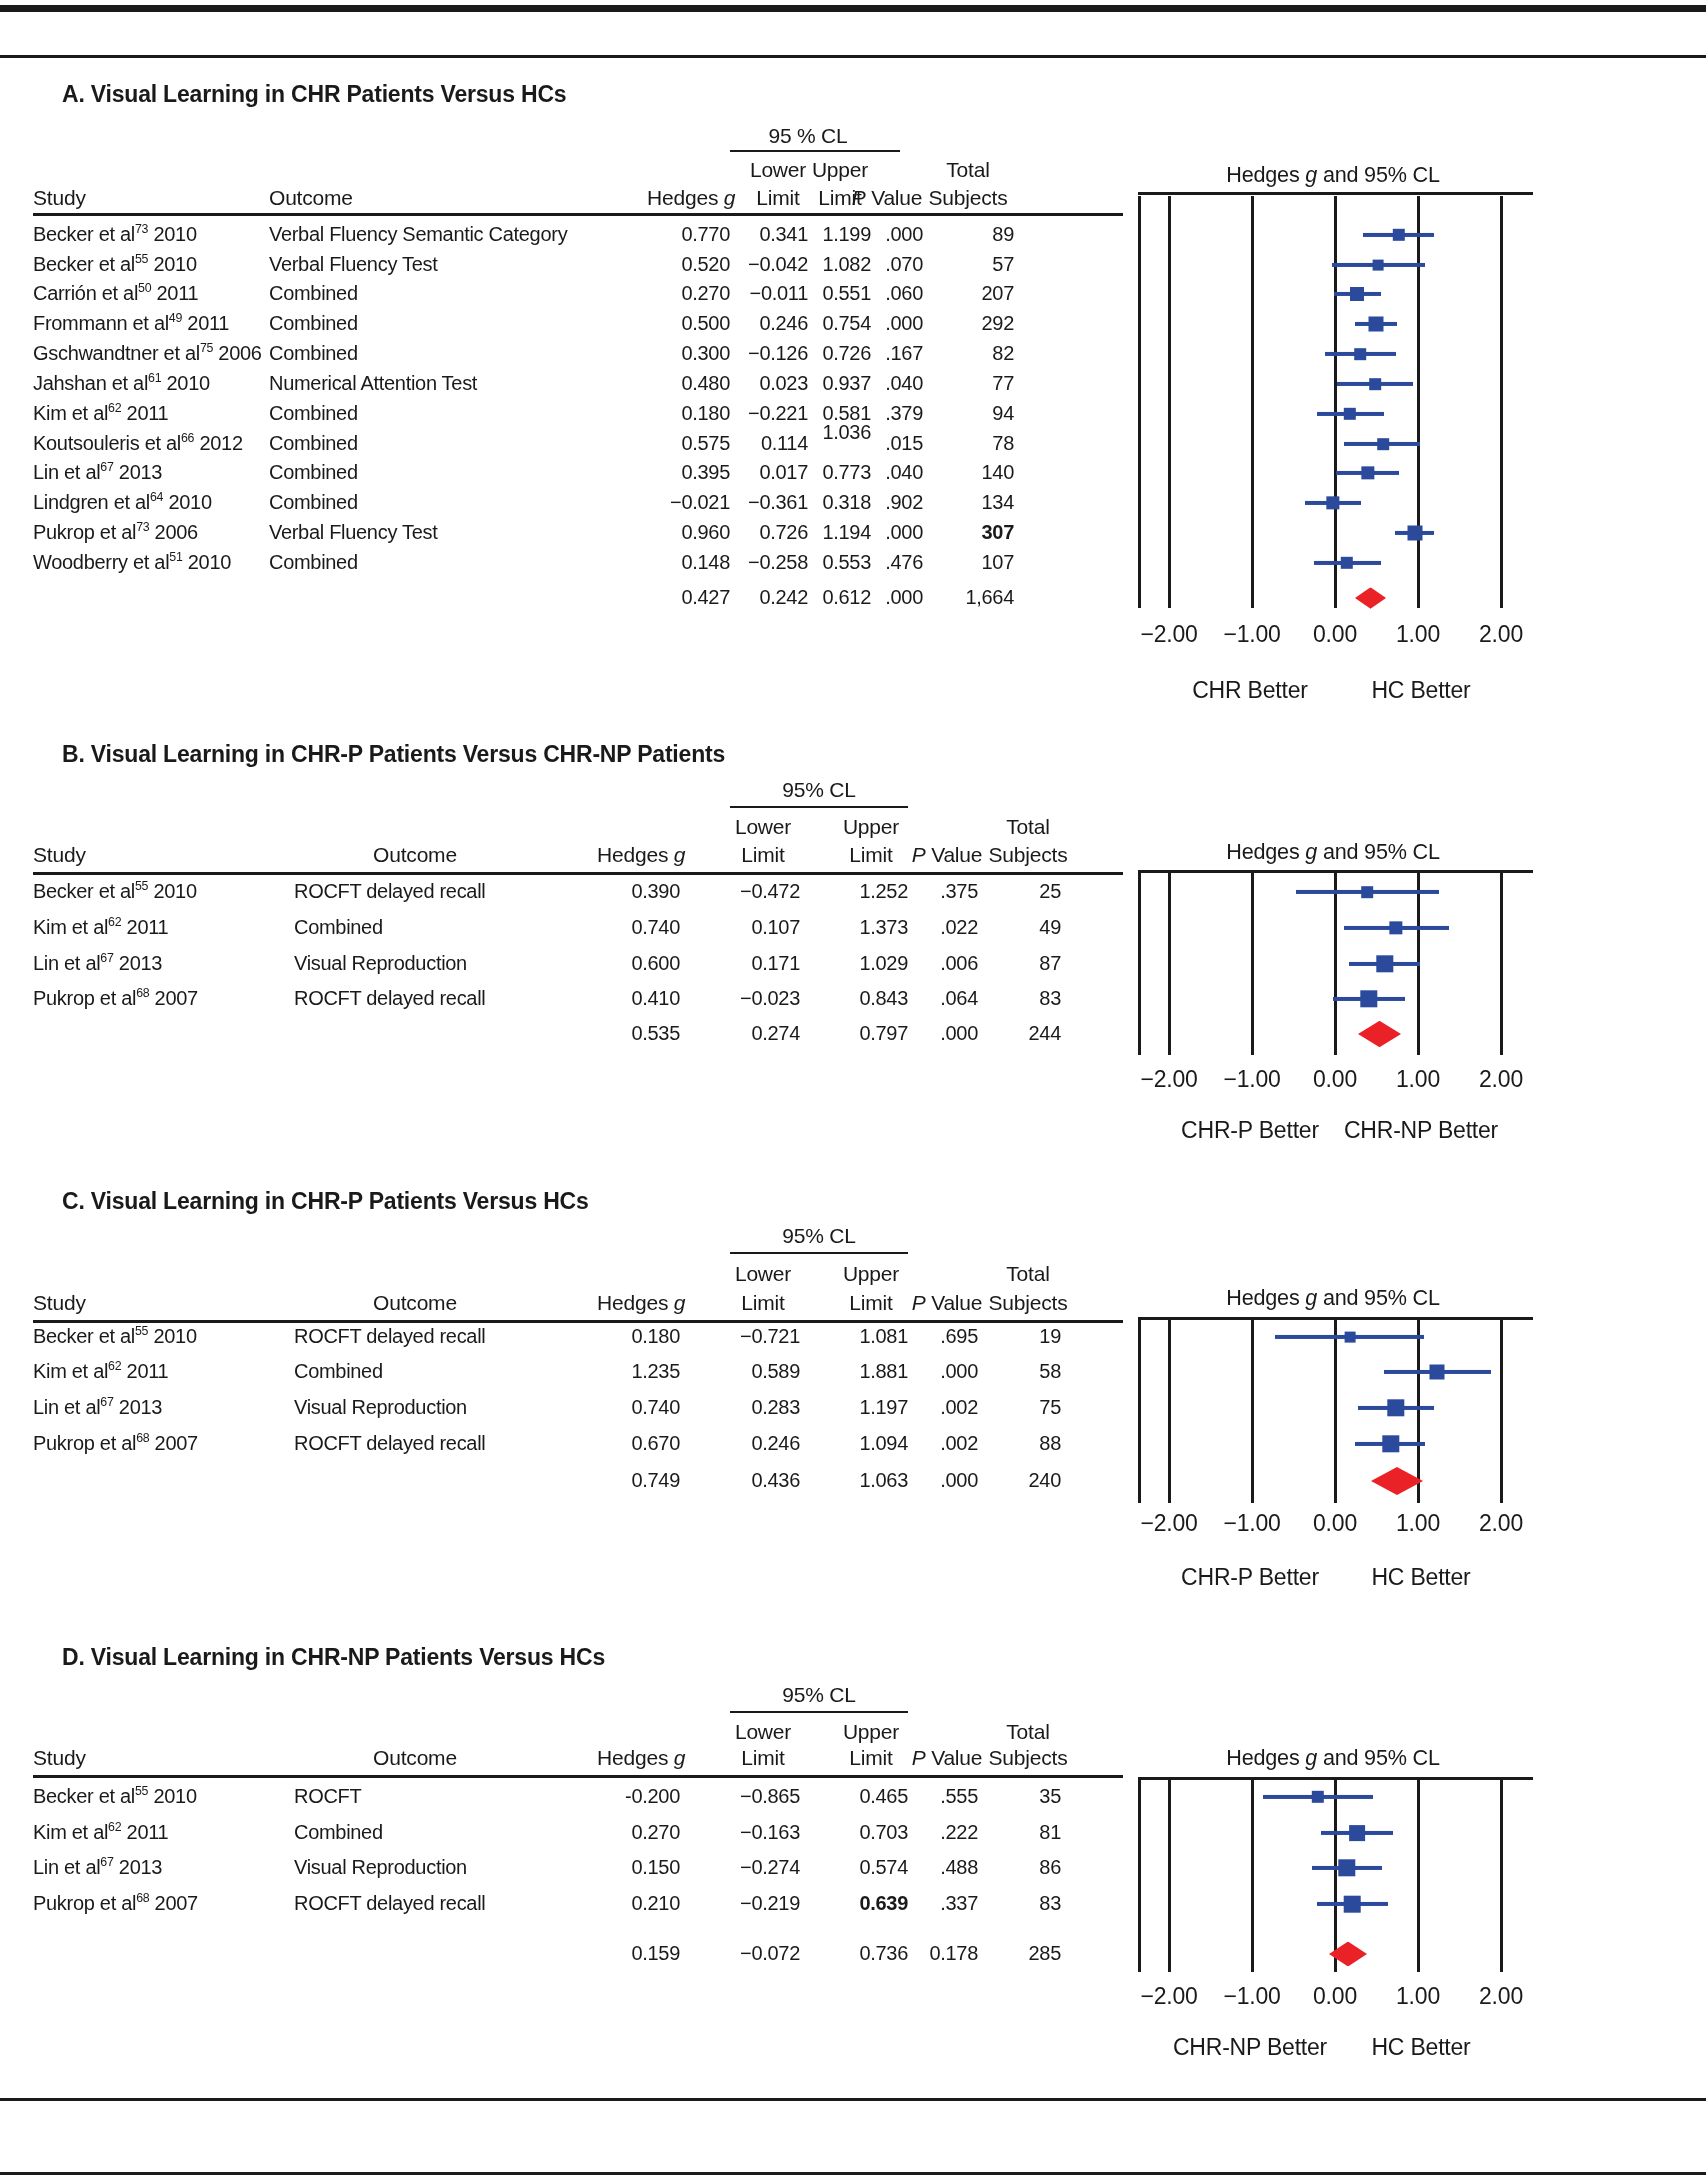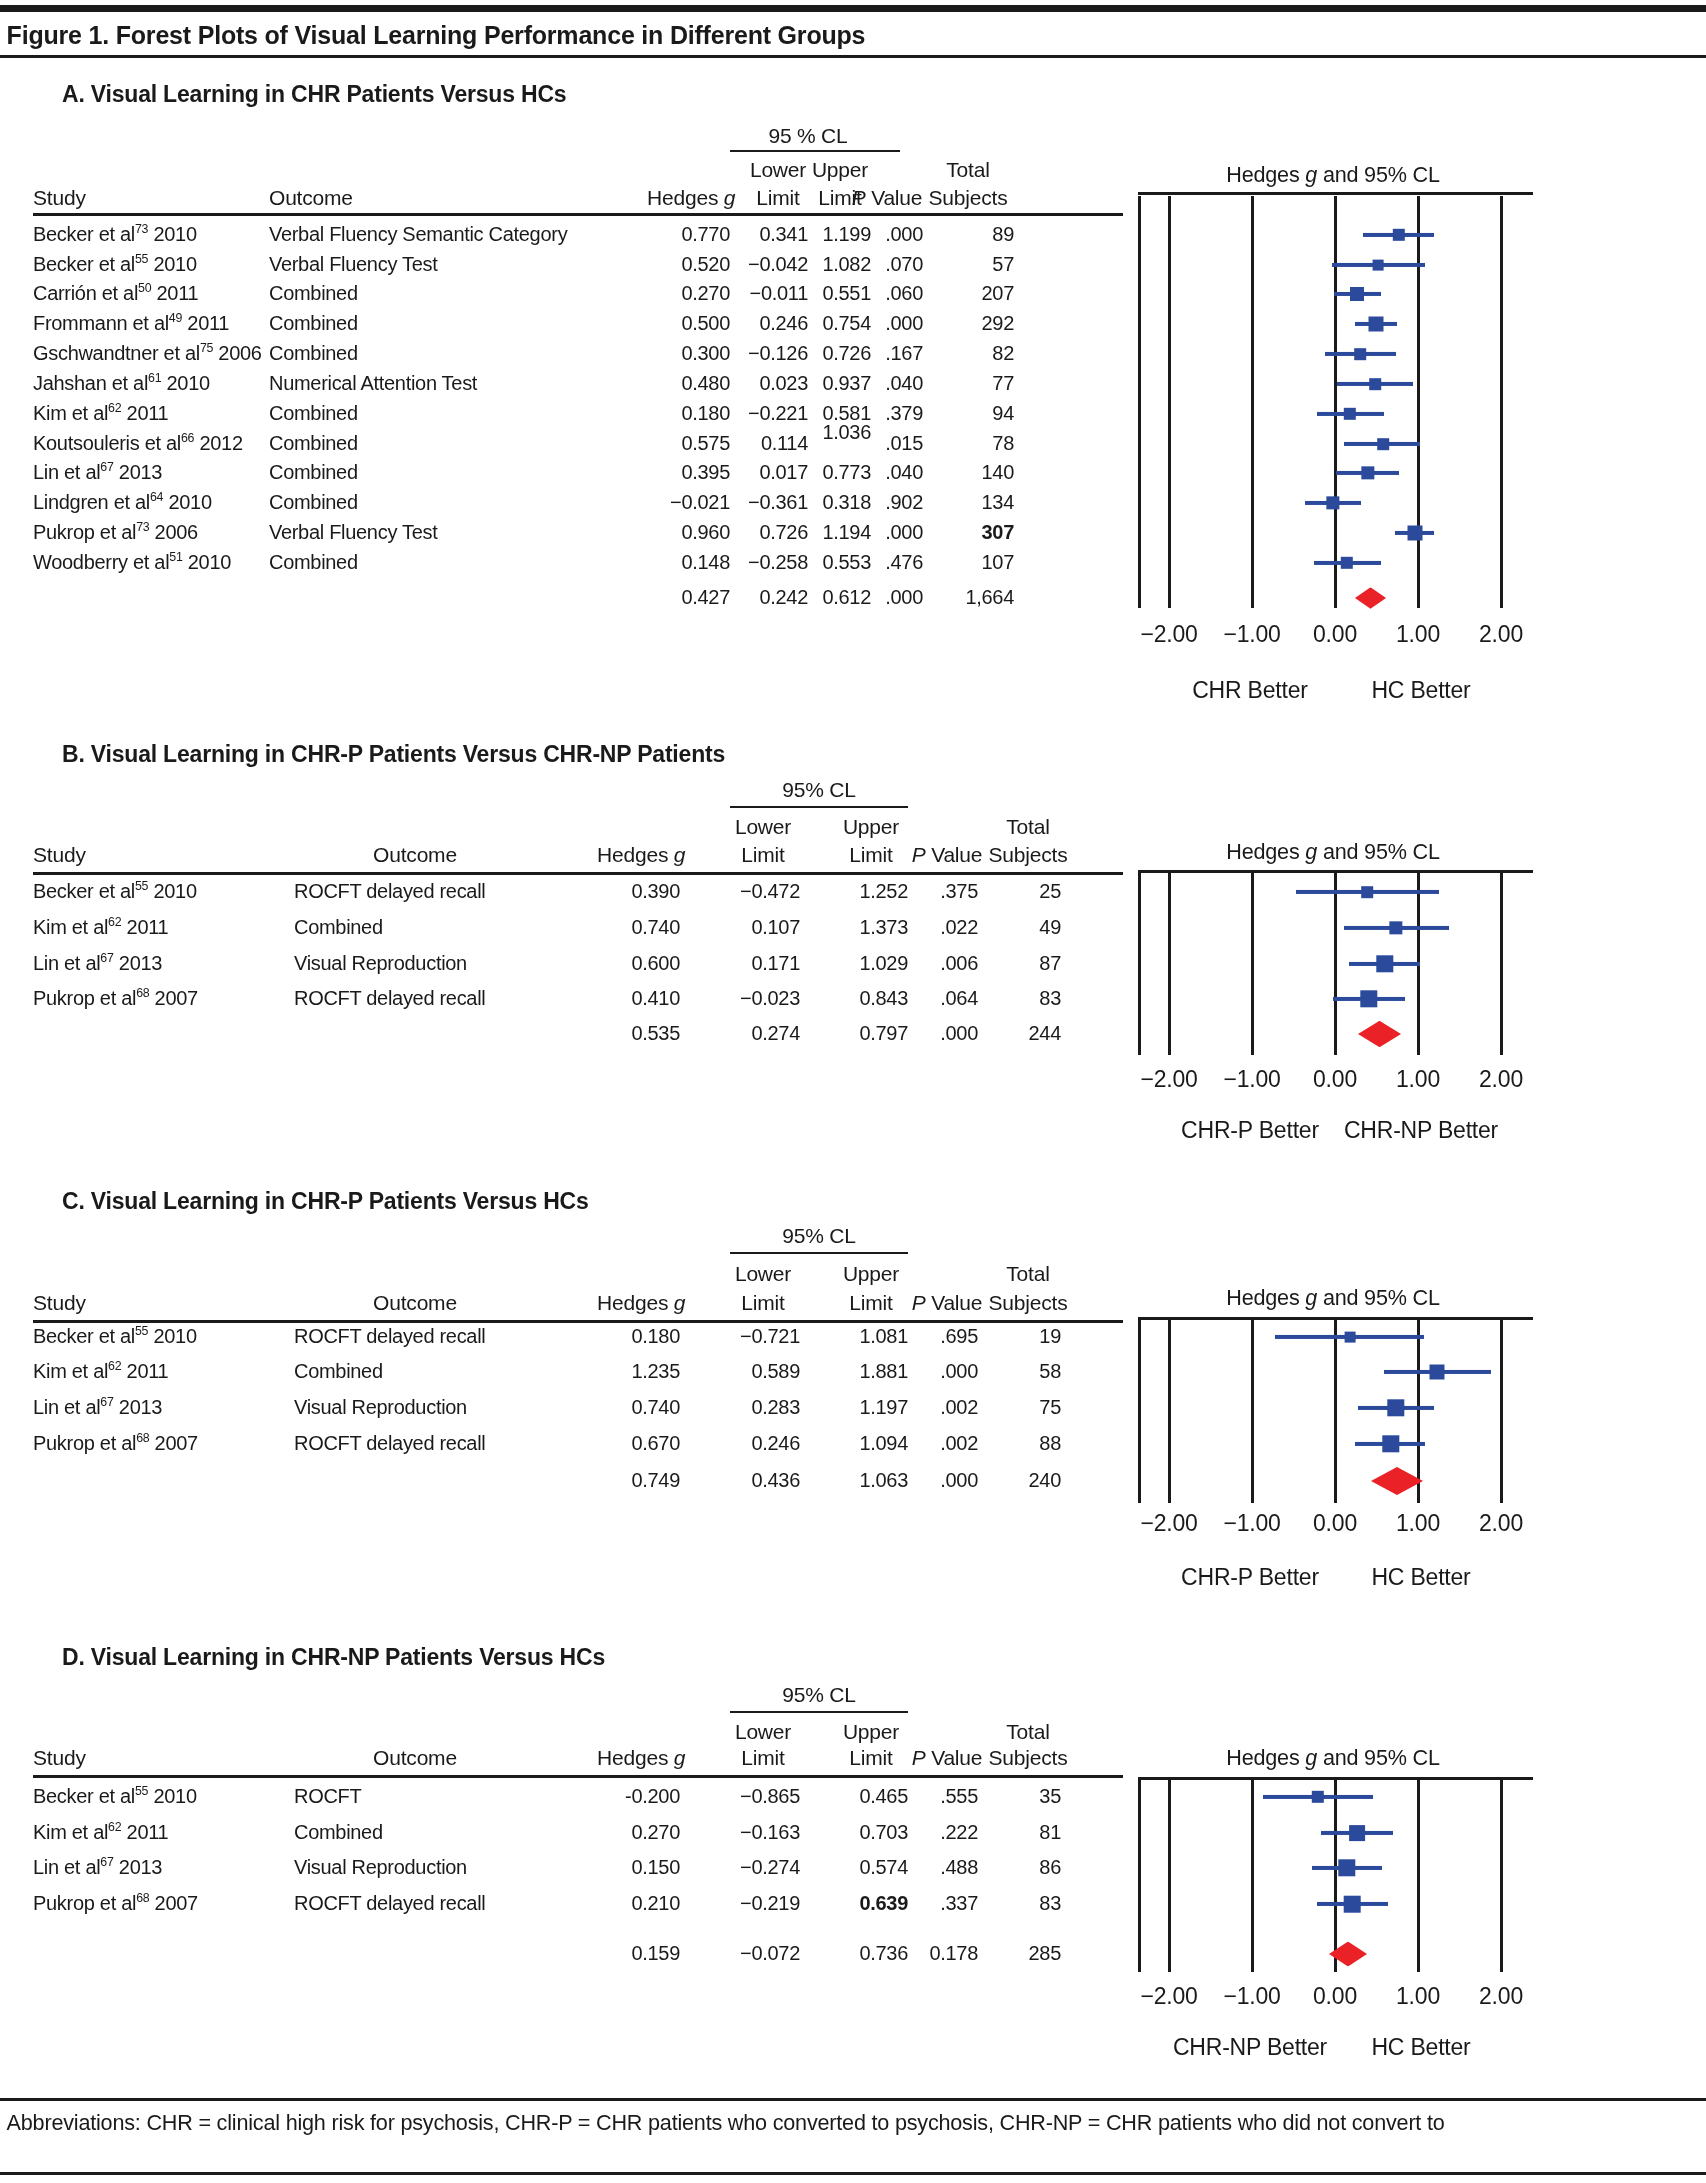--- a/index.html
+++ b/index.html
@@ -27,21 +27,20 @@
   .ci{position:absolute;height:4.1px;background:#2b4a9c;transform:translateY(-50%);}
   .sq{position:absolute;background:#2b4a9c;transform:translate(-50%,-50%);}
   .dia{position:absolute;background:#ea2127;transform:translate(0,-50%);
        clip-path:polygon(50% 0%,100% 50%,50% 100%,0% 50%);}
 </style>
 </head>
 <body>
 
 <div id="fig">
   <div class="hline" style="left:0;top:5px;width:1706px;height:6.6px;"></div>
-  <div class="t title" style="left:6.6px;top:36px;">Figure 1. Forest Plots of Visual Learning Performance in Different Groups</div>
   <div class="hline" style="left:0;top:55px;width:1706px;height:2.5px;"></div>
 
   <div id="panels">
       <div class="t heading" style="left: 62px; top: 95px;">A. Visual Learning in CHR Patients Versus HCs</div>
       <div class="tc hdr" style="left: 808px; top: 136px;">95 % CL</div>
       <div class="hline" style="left: 730px; top: 150px; width: 170px; height: 1.7px;"></div>
       <div class="tc hdr" style="left: 778px; top: 170px;">Lower</div>
       <div class="tc hdr" style="left: 840px; top: 170px;">Upper</div>
       <div class="tc hdr" style="left: 968px; top: 170px;">Total</div>
       <div class="t hdr" style="left: 33px; top: 198px;">Study</div>
@@ -390,16 +389,15 @@
       <div class="num cell" style="left: 709px; width: 91px; top: 1954px;">−0.072</div>
       <div class="num cell" style="left: 817px; width: 91px; top: 1954px;">0.736</div>
       <div class="num cell" style="left: 912px; width: 66px; top: 1954px;">0.178</div>
       <div class="num cell" style="left: 991px; width: 70px; top: 1954px;">285</div>
       <div class="dia" style="left: 1329px; width: 38px; top: 1954px; height: 25px; background: rgb(234, 33, 39);"></div>
       <div class="tc axis" style="left: 1250px; top: 2048px;">CHR-NP Better</div>
       <div class="tc axis" style="left: 1421px; top: 2048px;">HC Better</div>
     </div>
 
   <div class="hline" style="left:0;top:2098px;width:1706px;height:3.3px;"></div>
-  <div class="t foot" style="left:6.6px;top:2124px;">Abbreviations: CHR = clinical high risk for psychosis, CHR-P = CHR patients who converted to psychosis, CHR-NP = CHR patients who did not convert to</div>
   <div class="hline" style="left:0;top:2172px;width:1706px;height:3.3px;"></div>
 </div>
 
 
 </body></html>

